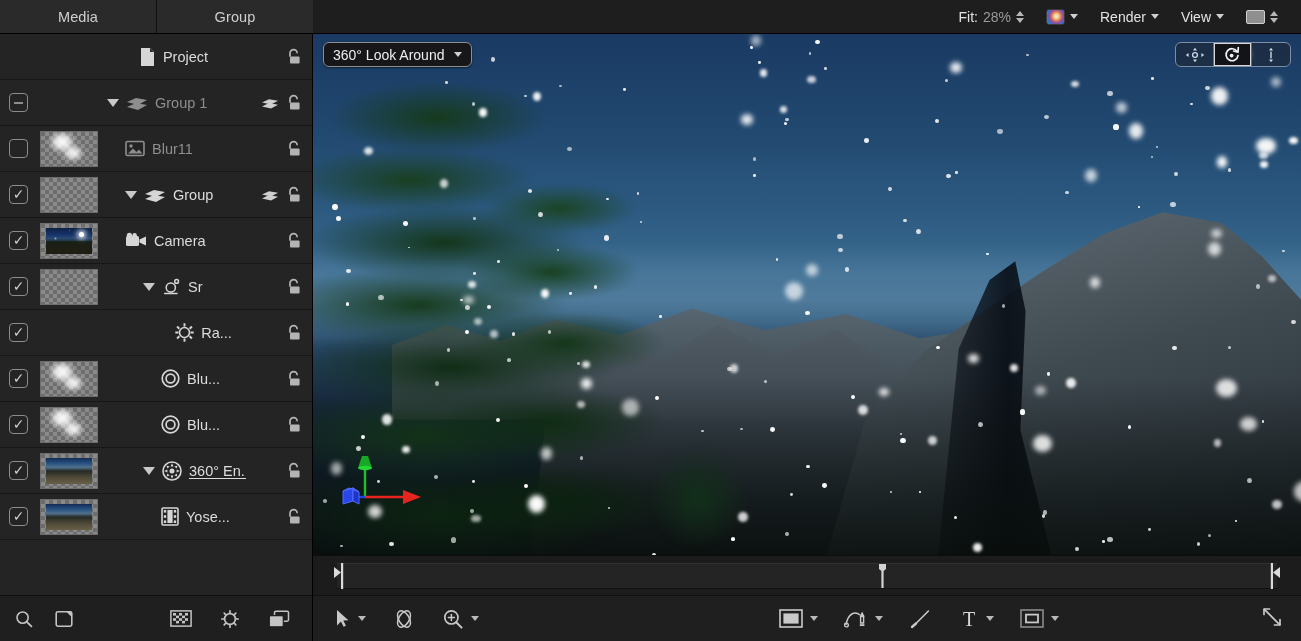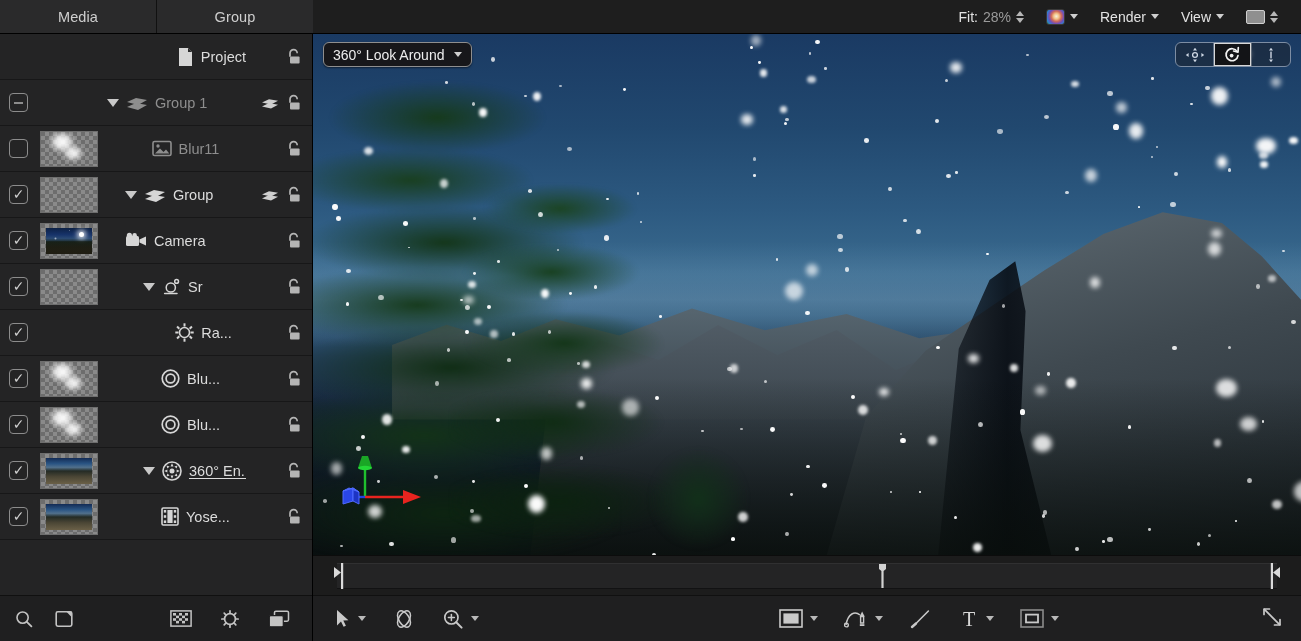--- a/index.html
+++ b/index.html
@@ -235,21 +235,21 @@
 
   <div class="body">
 
     <div class="layers-panel">
       <div class="layer-list" id="layer-list">
           <div class="row project">
             <div class="col-check">
               <div class="cb hidden-cb"></div>
             </div>
             <div class="col-thumb"></div>
-            <div class="col-name" style="justify-content:flex-end;padding-left:0">
+            <div class="col-name" style="justify-content:center;padding-left:0">
               <div class="name-inner">
                 <span class="ico">
                   <svg width="17" height="20" viewBox="0 0 17 20">
                     <path d="M2 1 H11 L15 5 V19 H2 Z" fill="#d6d6d6"></path>
                     <path d="M11 1 L11 5 L15 5 Z" fill="#2a2a2b"></path>
                   </svg>
                 </span>
                 <span class="lname">Project</span>
               </div>
             </div>
@@ -300,21 +300,21 @@
           </div>
           <div class="row">
             <div class="col-check">
               <div class="cb"></div>
             </div>
             <div class="col-thumb">
               <div class="thumb blob">
                 <div class="inner"></div>
               </div>
             </div>
-            <div class="col-name" style="justify-content:center;padding-left:24px">
+            <div class="col-name" style="justify-content:flex-start;padding-left:24px">
               <div class="name-inner">
                 <span class="ico">
                   <svg width="20" height="17" viewBox="0 0 20 17">
                     <rect x="1" y="1.5" width="18" height="14" rx="1.6" fill="none" stroke="#8e8e8e" stroke-width="1.6"></rect>
                     <circle cx="6" cy="6" r="1.7" fill="#8e8e8e"></circle>
                     <path d="M3 13.5 L8 8.5 L11.5 12 L14 9.5 L17.3 13.5 Z" fill="#8e8e8e"></path>
                   </svg>
                 </span>
                 <span class="lname dim">Blur11</span>
               </div>

